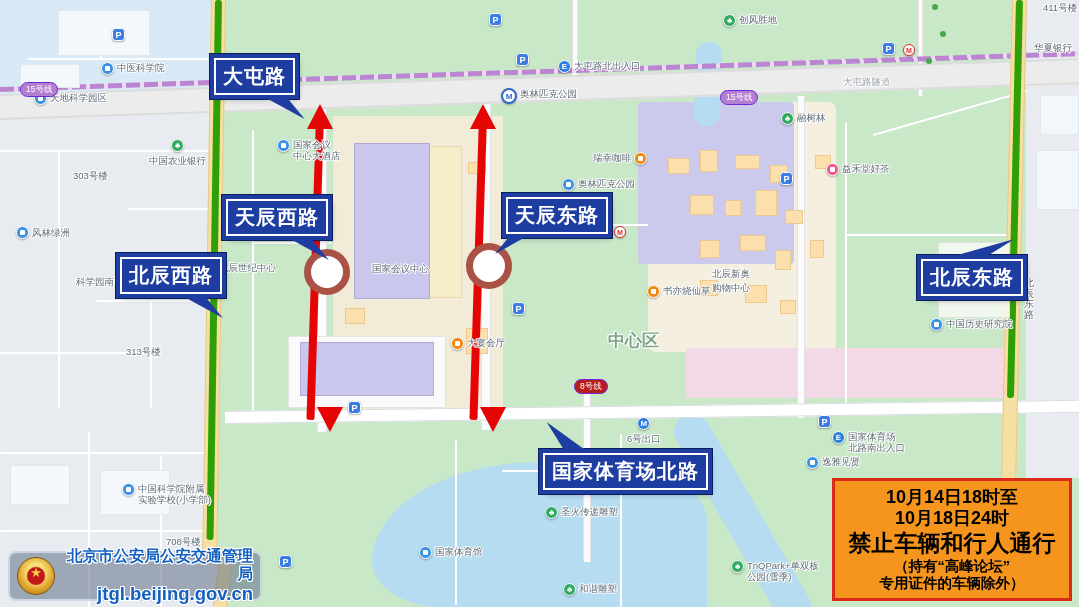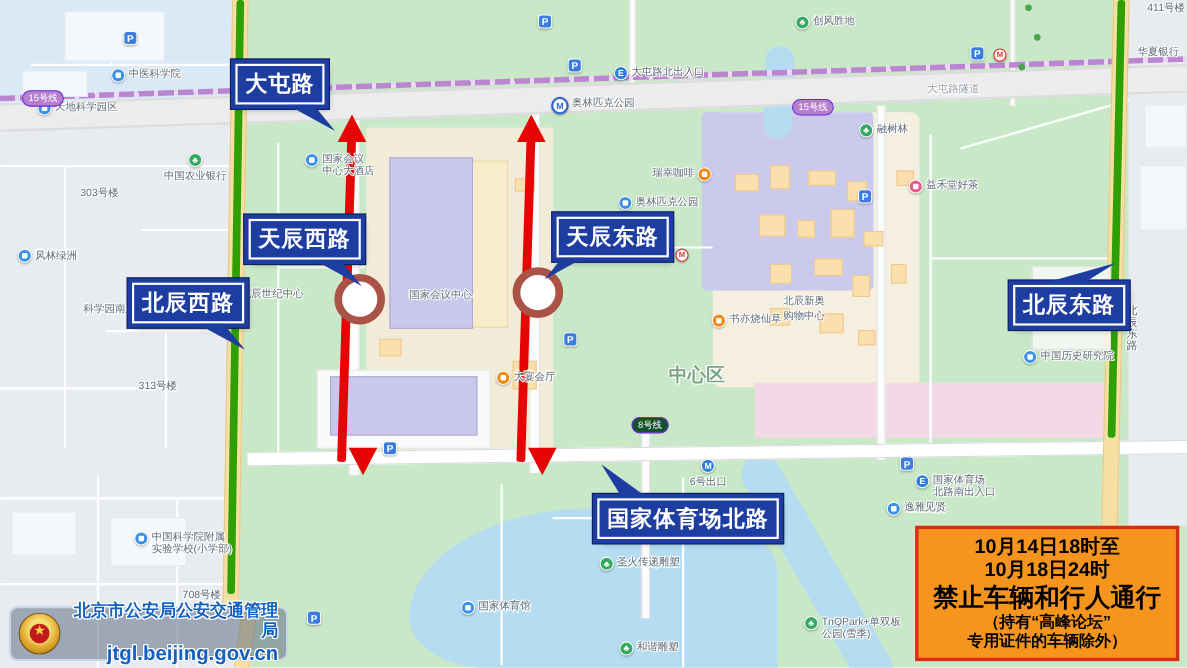--- a/index.html
+++ b/index.html
@@ -62,21 +62,21 @@
   .metroM .ic{background:#fff;border:1.5px solid #e03030;width:12px;height:12px;}
   .metroM .ic::after{content:"M";color:#e03030;font-size:7px;font-weight:bold;}
   .station .ic{background:#fff;border:2.5px solid #3069c8;width:16px;height:16px;}
   .station .ic::after{content:"M";color:#3069c8;font-size:8px;font-weight:bold;}
   .below{flex-direction:column;align-items:center;}
   .pre{flex-direction:row;} .pre .ic{order:2;}
   .roadname .lbl{color:#98a0ab;}
   .area .lbl{color:#7ba388;font-size:17px;font-weight:bold;}
   .vtext .lbl{width:11px;white-space:normal;word-break:break-all;font-size:10px;line-height:10.5px;color:#57616d;}
   .pill15 .lbl,.pill8 .lbl{color:#fff;border-radius:8px;padding:1px 5px;font-size:8.5px;border:1px solid #6d28d9;text-shadow:none;}
-  .pill15 .lbl{background:#b57fd0;} .pill8 .lbl{background:#14532d;}
+  .pill15 .lbl{background:#b57fd0;} .pill8 .lbl{background:#b91c1c;}
   
   .callout{position:absolute;z-index:40;background:#1d3da1;color:#fff;font-weight:bold;font-size:20px;letter-spacing:1px;
     padding:3px 7px;border:2px solid #fff;white-space:nowrap;
     box-shadow:0 0 0 4px #1d3da1,0 0 0 5px #0c1d5e,3px 4px 6px rgba(0,0,0,.35);}
   .tail{position:absolute;background:#1d3da1;z-index:-1;}
   .tail-dr{left:58%;top:calc(100% + 2px);width:44px;height:24px;clip-path:polygon(0 0,55% 0,100% 100%);}
   .tail-dl{left:-13px;top:calc(100% + 2px);width:36px;height:20px;clip-path:polygon(100% 0,45% 0,0 100%);}
   .tail-ur{left:28%;bottom:calc(100% + 4px);width:64px;height:18px;clip-path:polygon(0 100%,55% 100%,100% 0);}
   .tail-ul{left:1%;bottom:calc(100% + 4px);width:40px;height:29px;clip-path:polygon(100% 100%,45% 100%,0 0);}
   

